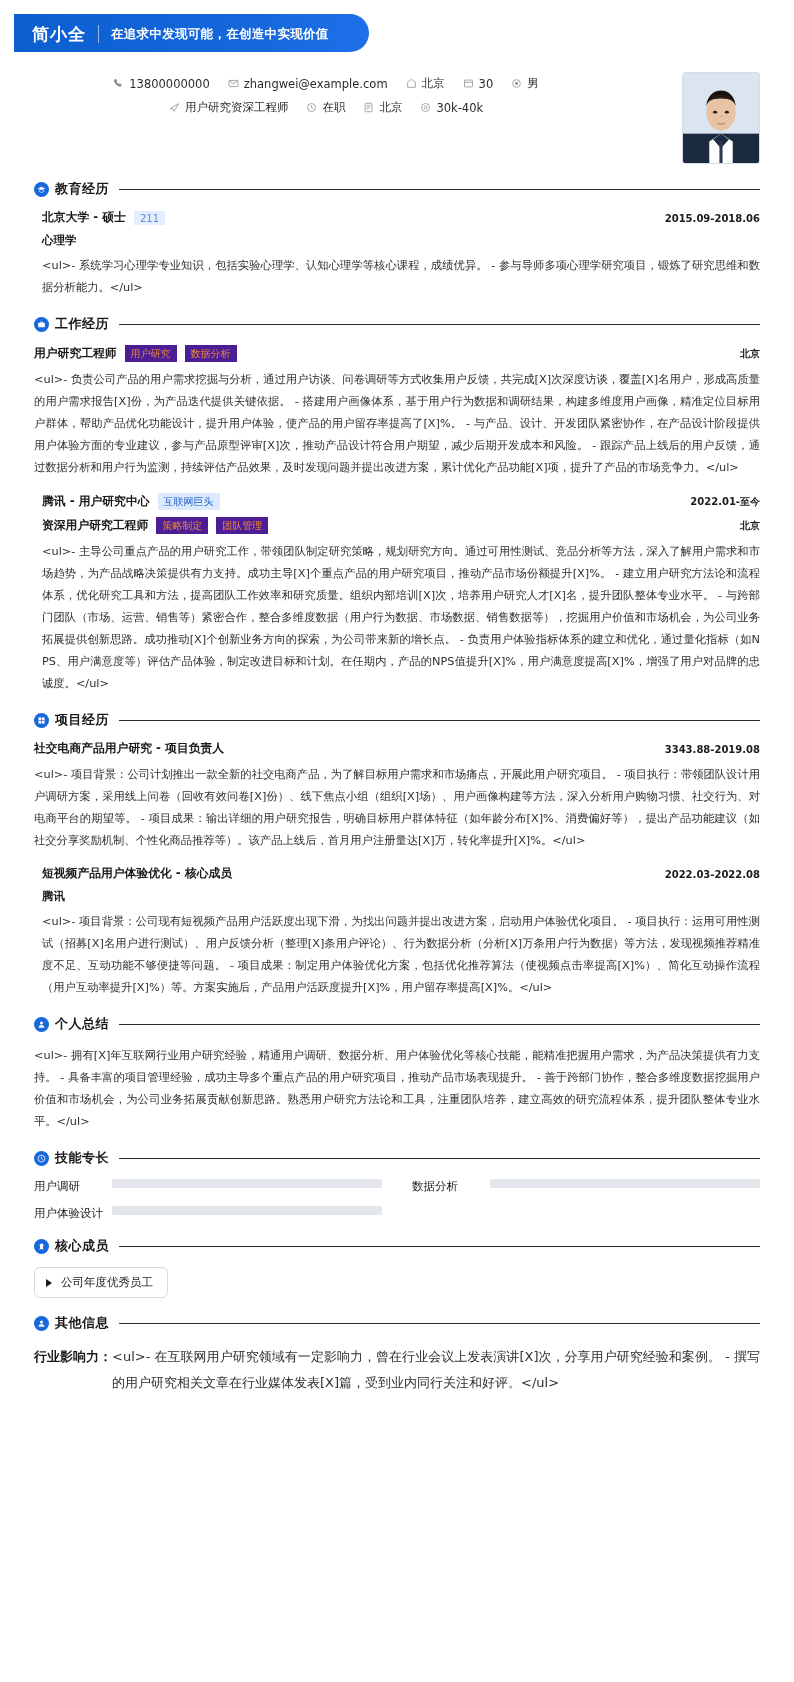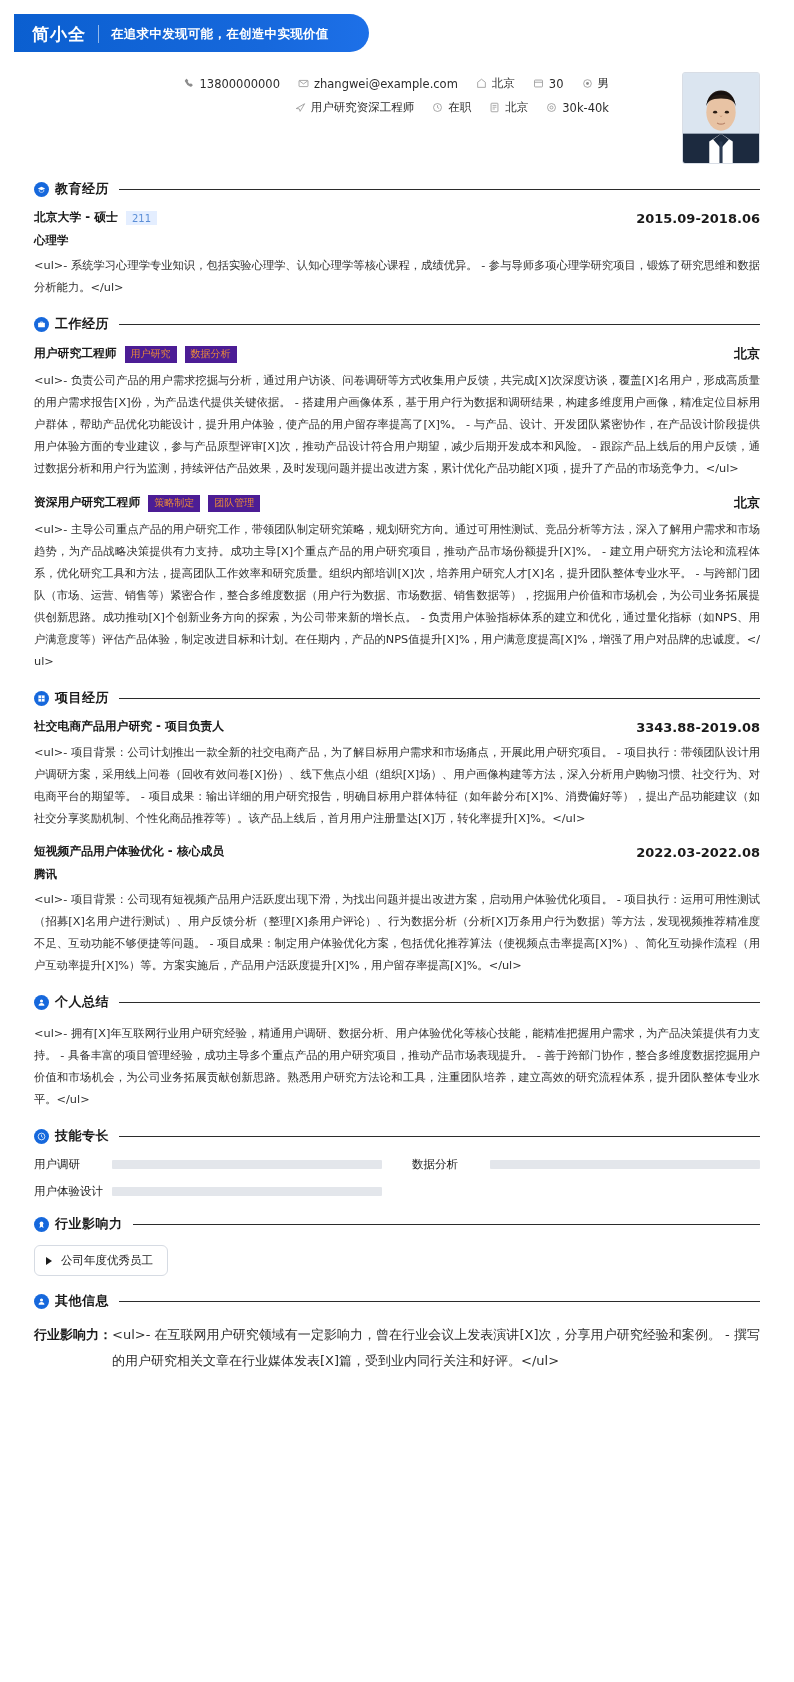--- a/index.html
+++ b/index.html
@@ -38,21 +38,21 @@
   .header {
     display: flex;
     align-items: flex-start;
     padding: 20px 34px 0 34px;
     min-height: 110px;
   }
   .header-info {
     flex: 1;
     display: flex;
     flex-direction: column;
-    align-items: flex-end;
+    align-items: center;
     padding-top: 4px;
     padding-right: 64px;
   }
   .info-row {
     display: flex;
     align-items: center;
     flex-wrap: wrap;
     justify-content: center;
     font-size: 11.5px;
     color: #2c2c2c;
@@ -90,32 +90,32 @@
   }
   .sec-icon svg { display: block; }
   .sec-title {
     font-size: 13px; font-weight: bold; color: #1a1a1a;
     white-space: nowrap; letter-spacing: .5px;
   }
   .sec-rule { flex: 1; height: 1px; background: #2b2b2b; margin-left: 10px; }
 
   
   .entry { margin-bottom: 14px; }
-  .entry:last-child { margin-bottom: 0; }
+  .entry:last-child { margin-bottom: 0; margin-left: 8px; }
   .entry-line {
     display: flex; align-items: center;
     margin-bottom: 7px;
   }
   .entry-title {
     font-size: 11.8px; font-weight: bold; color: #1a1a1a;
     white-space: nowrap;
   }
   .entry-right {
     margin-left: auto;
-    font-size: 13px; font-weight: bold; color: #1a1a1a;
+    font-size: 10px; font-weight: bold; color: #1a1a1a;
     white-space: nowrap;
   }
   .entry-sub {
     font-size: 11.5px; font-weight: bold; color: #1a1a1a;
     margin-bottom: 7px;
   }
   .tag {
     display: inline-block;
     font-size: 10px;
     padding: 1.5px 6px;
@@ -137,21 +137,21 @@
     word-break: break-all;
   }
 
   
   .skills-grid {
     display: grid;
     grid-template-columns: 1fr 1fr;
     column-gap: 30px;
     row-gap: 12px;
   }
-  .skill { display: flex; align-items: center; }
+  .skill { display: flex; align-items: flex-start; }
   .skill-name {
     font-size: 11.5px; color: #1a1a1a; font-weight: normal;
     width: 78px; flex: none; white-space: nowrap;
   }
   .skill-bar {
     flex: 1; height: 9px; background: #e3e6eb; border-radius: 1px;
     overflow: hidden;
   }
   .skill-fill { height: 100%; background: #1668dc; }
 
@@ -345,20 +345,25 @@
       <span class="entry-title">用户研究工程师</span>
       <span class="tag tag-orange">用户研究</span>
       <span class="tag tag-orange">数据分析</span>
       <span class="entry-right">北京</span>
     </div>
     <div class="desc">&lt;ul&gt;- 负责公司产品的用户需求挖掘与分析，通过用户访谈、问卷调研等方式收集用户反馈，共完成[X]次深度访谈，覆盖[X]名用户，形成高质量的用户需求报告[X]份，为产品迭代提供关键依据。 - 搭建用户画像体系，基于用户行为数据和调研结果，构建多维度用户画像，精准定位目标用户群体，帮助产品优化功能设计，提升用户体验，使产品的用户留存率提高了[X]%。 - 与产品、设计、开发团队紧密协作，在产品设计阶段提供用户体验方面的专业建议，参与产品原型评审[X]次，推动产品设计符合用户期望，减少后期开发成本和风险。 - 跟踪产品上线后的用户反馈，通过数据分析和用户行为监测，持续评估产品效果，及时发现问题并提出改进方案，累计优化产品功能[X]项，提升了产品的市场竞争力。&lt;/ul&gt;</div>
   </div>
 
   <div class="entry">
     <div class="entry-line">
+      <span class="entry-title">腾讯 - 用户研究中心</span>
+      <span class="tag tag-blue">互联网巨头</span>
+      <span class="entry-right">2022.01-至今</span>
+    </div>
+    <div class="entry-line">
       <span class="entry-title">资深用户研究工程师</span>
       <span class="tag tag-orange">策略制定</span>
       <span class="tag tag-orange">团队管理</span>
       <span class="entry-right">北京</span>
     </div>
     <div class="desc">&lt;ul&gt;- 主导公司重点产品的用户研究工作，带领团队制定研究策略，规划研究方向。通过可用性测试、竞品分析等方法，深入了解用户需求和市场趋势，为产品战略决策提供有力支持。成功主导[X]个重点产品的用户研究项目，推动产品市场份额提升[X]%。 - 建立用户研究方法论和流程体系，优化研究工具和方法，提高团队工作效率和研究质量。组织内部培训[X]次，培养用户研究人才[X]名，提升团队整体专业水平。 - 与跨部门团队（市场、运营、销售等）紧密合作，整合多维度数据（用户行为数据、市场数据、销售数据等），挖掘用户价值和市场机会，为公司业务拓展提供创新思路。成功推动[X]个创新业务方向的探索，为公司带来新的增长点。 - 负责用户体验指标体系的建立和优化，通过量化指标（如NPS、用户满意度等）评估产品体验，制定改进目标和计划。在任期内，产品的NPS值提升[X]%，用户满意度提高[X]%，增强了用户对品牌的忠诚度。&lt;/ul&gt;</div>
   </div>
 </div>
 
 <div class="section">
@@ -440,21 +445,21 @@
 </div>
 
 <div class="section">
   <div class="sec-head">
     <span class="sec-icon">
       <svg width="9" height="9" viewBox="0 0 16 16">
           <circle cx="8" cy="6" r="3.4" fill="#fff"></circle>
           <path d="M5.6 9 4.4 14l3.6-2 3.6 2-1.2-5z" fill="#fff"></path>
         </svg>
     </span>
-    <span class="sec-title">行业影响力</span>
+    <span class="sec-title">核心成员</span>
     <span class="sec-rule"></span>
   </div>
   <div class="honor-chip">
     <span class="tri"></span>
     <span>公司年度优秀员工</span>
   </div>
 </div>
 
 <div class="section">
   <div class="sec-head">

